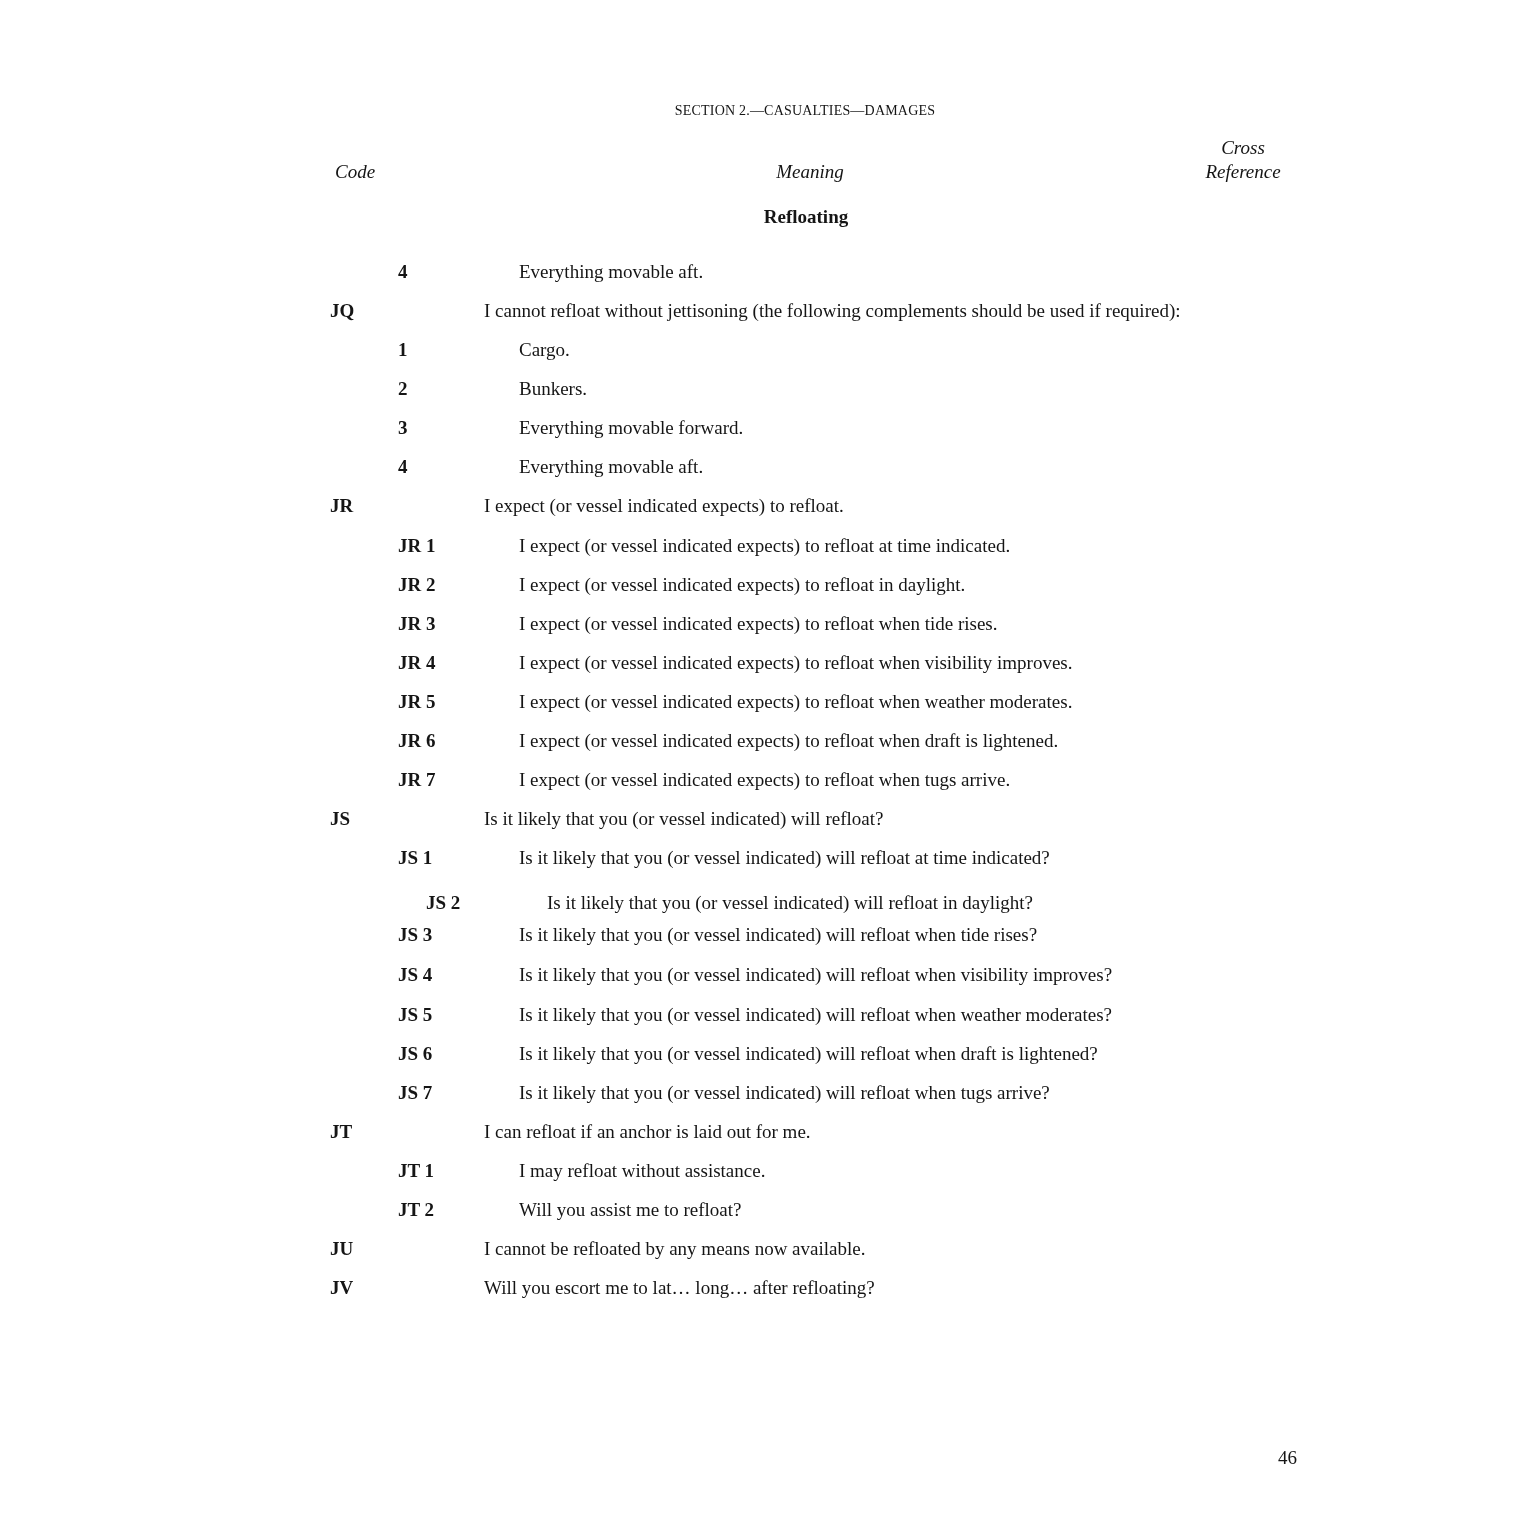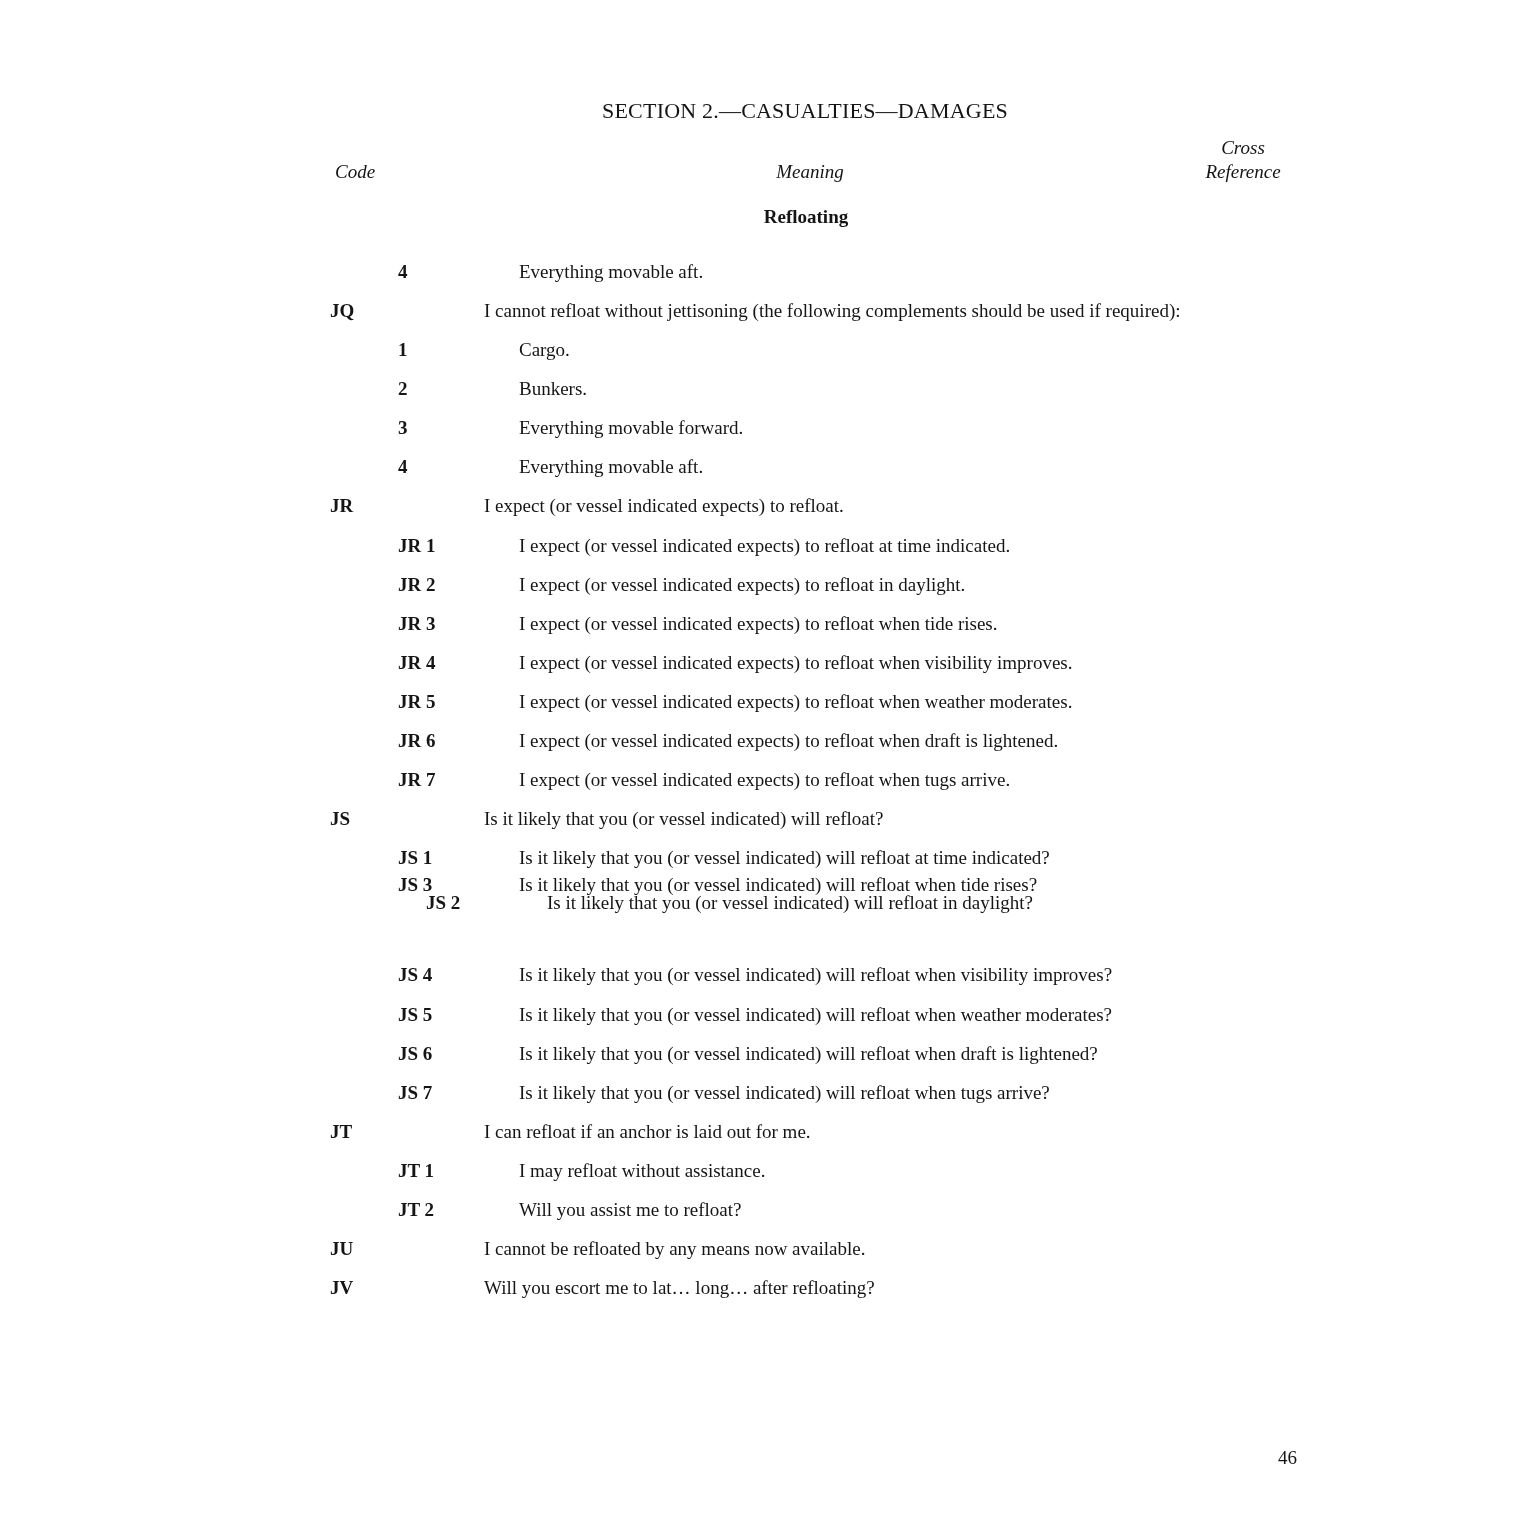--- a/index.html
+++ b/index.html
@@ -13,21 +13,21 @@
     height: 1540px;
     background: #ffffff;
     font-family: "Liberation Serif", "DejaVu Serif", serif;
     color: #151515;
     overflow: hidden;
   }
   .abs { position: absolute; white-space: nowrap; }
   .centered { transform: translateX(-50%); }
   .section-title {
     top: 99px; left: 805px;
-    font-size: 22px; line-height: 24px;
+    font-size: 14px; line-height: 24px;
     letter-spacing: 0.2px;
   }
   .col-head {
     font-style: italic;
     font-size: 19px; line-height: 24px;
   }
   .head-cross   { top: 136px; left: 1243px; }
   .head-code    { top: 160px; left: 335px; }
   .head-meaning { top: 160px; left: 810px; }
   .head-ref     { top: 160px; left: 1243px; }
@@ -139,21 +139,21 @@
         <span class="meaning main">Is it likely that you (or vessel indicated) will refloat?</span>
       </div>
       <div class="row" style="top: 838.2px;">
         <span class="subcode">JS 1</span>
         <span class="meaning sub">Is it likely that you (or vessel indicated) will refloat at time indicated?</span>
       </div>
       <div class="row" style="top: 883px; margin-left: 28px;">
         <span class="subcode">JS 2</span>
         <span class="meaning sub">Is it likely that you (or vessel indicated) will refloat in daylight?</span>
       </div>
-      <div class="row" style="top: 865px;">
+      <div class="row" style="top: 915px;">
         <span class="subcode">JS 3</span>
         <span class="meaning sub">Is it likely that you (or vessel indicated) will refloat when tide rises?</span>
       </div>
       <div class="row" style="top: 955.44px;">
         <span class="subcode">JS 4</span>
         <span class="meaning sub">Is it likely that you (or vessel indicated) will refloat when visibility improves?</span>
       </div>
       <div class="row" style="top: 994.52px;">
         <span class="subcode">JS 5</span>
         <span class="meaning sub">Is it likely that you (or vessel indicated) will refloat when weather moderates?</span>

